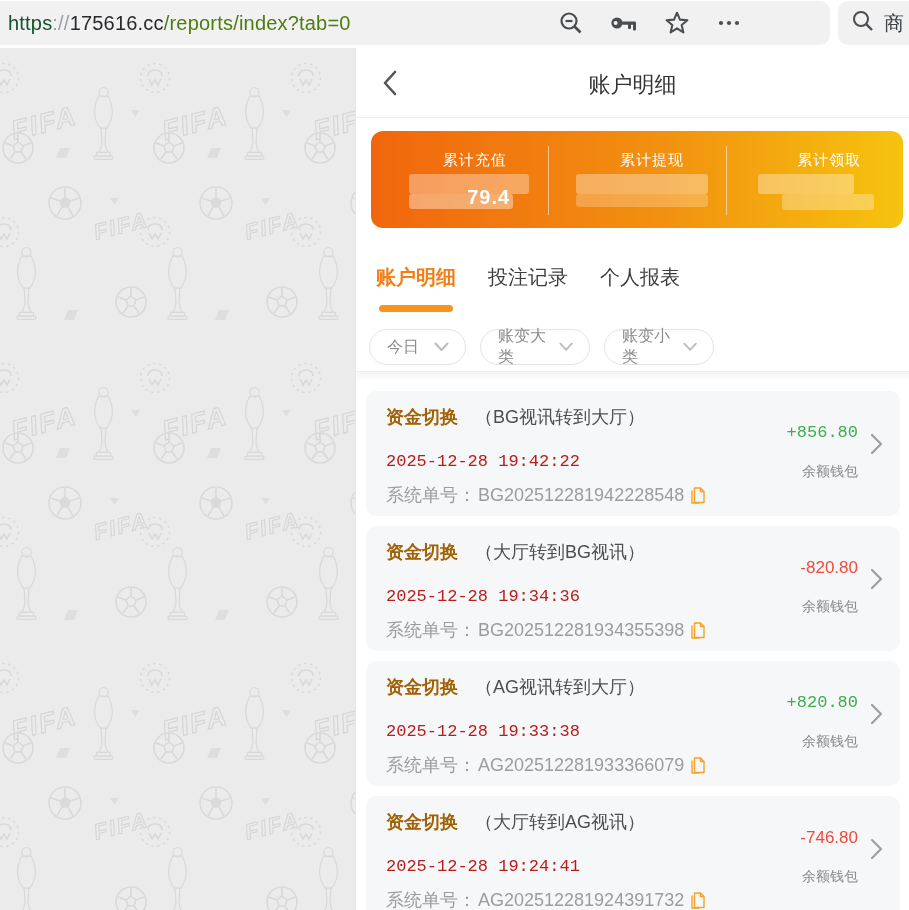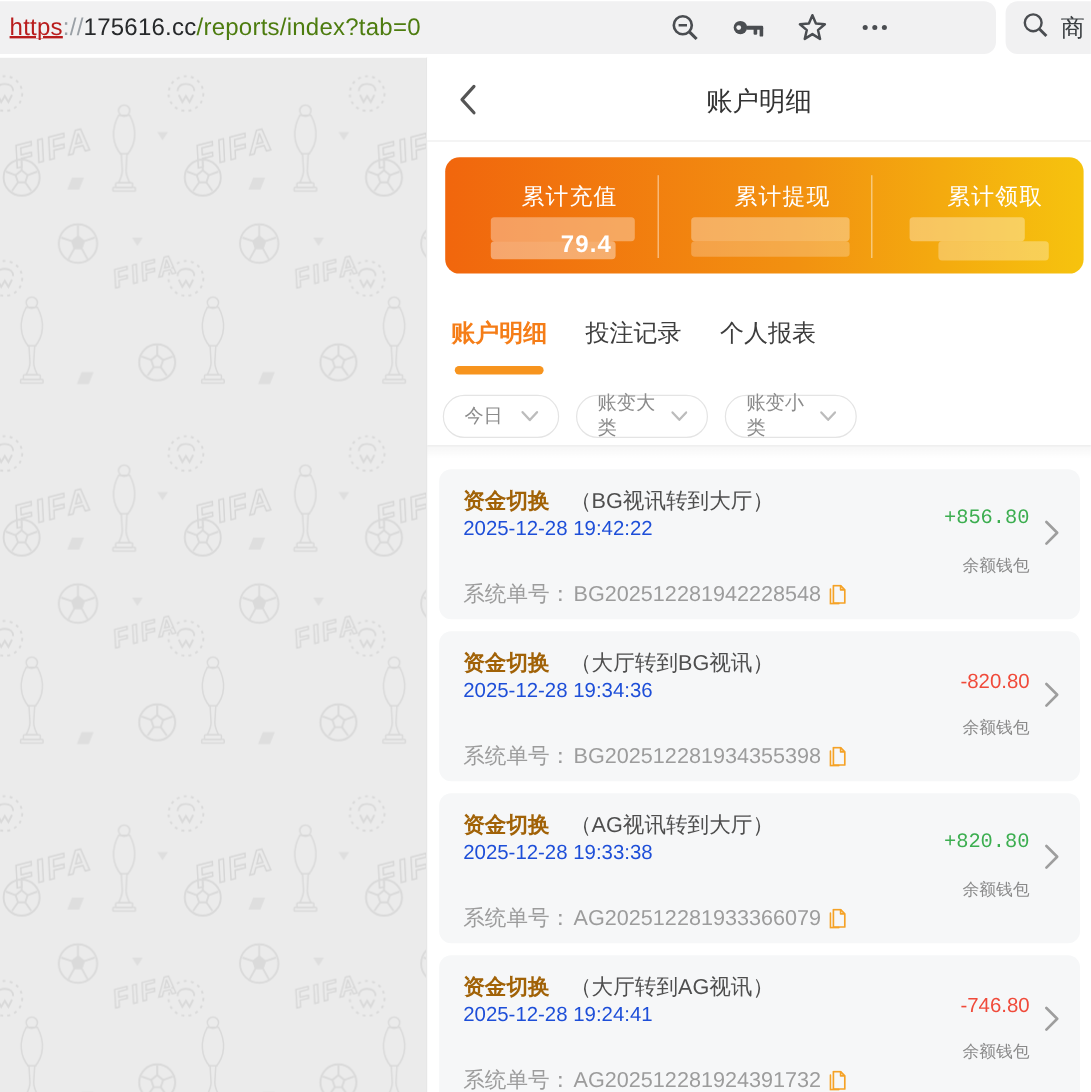--- a/index.html
+++ b/index.html
@@ -4,21 +4,21 @@
 <style>
   * { box-sizing: border-box; margin: 0; padding: 0; }
   html,body { width:909px; height:910px; overflow:hidden; background:#fff;
     font-family:"Liberation Sans","DejaVu Sans",sans-serif; }
 
   
   .addressbar { position:absolute; left:0; top:0; width:909px; height:48px; background:#fff; }
   .omnibox { position:absolute; left:0; top:1px; width:830px; height:44px; background:#f1f1f2;
     border-radius:0 10px 10px 0; display:flex; align-items:center; }
   .url { font-size:20px; padding-left:8px; white-space:nowrap; letter-spacing:0.2px; }
-  .url .proto { color:#b91c1c;text-decoration:underline; }
+  .url .proto { color:#14532d; }
   .url .sep  { color:#9aa0a6; }
   .url .domain { color:#27292b; }
   .url .path { color:#4d7c0f; }
   .bar-icons { position:absolute; right:88px; top:0; height:44px; display:flex; align-items:center; gap:26px; }
   .bar-icons svg { display:block; }
   .side-search { position:absolute; right:0; top:1px; width:71px; height:44px; background:#f1f1f2;
     border-radius:10px 0 0 10px; display:flex; align-items:center; padding-left:13px; gap:9px; }
   .side-search .txt { font-size:20px; color:#3c4043; }
 
   
@@ -33,21 +33,21 @@
   .page-title { position:absolute; left:0; right:0; top:22px; text-align:center;
     font-size:22px; color:#333; }
 
   
   .summary-card { margin:13px 6px 0 15px; height:97px; border-radius:12px;
     background:linear-gradient(90deg,#f1660d 0%,#f29110 55%,#f6c30e 100%);
     display:flex; position:relative; overflow:hidden; }
   .summary-col { flex:1; position:relative; text-align:center; padding-top:20px; color:#fff; }
   .summary-col + .summary-col::before { content:""; position:absolute; left:0; top:15px; bottom:13px;
     width:1px; background:rgba(255,255,255,.55); }
-  .summary-label { font-size:19px; letter-spacing:1px;padding-left:30px; }
+  .summary-label { font-size:15px; letter-spacing:1px;padding-left:30px; }
   .value-wrap { position:relative; height:48px; margin-top:3px; }
   .masked-value { position:absolute; top:13px; left:0; right:0; text-align:center;
     font-size:20px; font-weight:bold; color:#fff; padding-left:58px; letter-spacing:1px; }
   .blur-box { position:absolute; border-radius:3px; background:rgba(255,255,255,.34); }
   .c1 .b1 { left:38px; top:1px; width:120px; height:20px; }
   .c1 .b2 { left:38px; top:21px; width:104px; height:15px; background:rgba(255,255,255,.40); }
   .c2 .b1 { left:28px; top:1px; width:132px; height:20px; }
   .c2 .b2 { left:28px; top:21px; width:132px; height:13px; background:rgba(255,255,255,.24); }
   .c3 .b1 { left:32px; top:1px; width:96px; height:20px; }
   .c3 .b2 { left:56px; top:21px; width:92px; height:16px; background:rgba(255,255,255,.30); }
@@ -68,21 +68,21 @@
 
   .list-shade { height:10px; background:linear-gradient(180deg,rgba(0,0,0,.035),rgba(0,0,0,0)); }
 
   
   .records { padding:9px 9px 0 10px; }
   .record { position:relative; height:125px; background:#f6f7f8; border-radius:10px;
     margin-bottom:10px; cursor:pointer; }
   .rec-title { position:absolute; left:20px; top:14px; font-size:18px; white-space:nowrap; }
   .rec-type { font-weight:bold; color:#a16207; margin-right:17px; }
   .rec-desc { color:#4e4e4e;text-align:right; }
-  .rec-time { position:absolute; left:20px; top:40px; font-size:17px; color:#1d4ed8; }
+  .rec-time { position:absolute; left:20px; top:61px; font-size:17px; color:#b91c1c;font-family:Liberation Mono, monospace; }
   .rec-order { position:absolute; left:20px; top:92px; font-size:18px; color:#9c9c9c;
     display:flex; align-items:center; gap:7px; }
   .rec-amount { position:absolute; right:42px; top:32px; font-size:17px; font-weight:500; }
   .rec-amount.pos { color:#3cae50;font-family:Liberation Mono, monospace; }
   .rec-amount.neg { color:#f04a3a; }
   .rec-wallet { position:absolute; right:42px; top:72px; font-size:14px; color:#8a8a8a; }
   .rec-chevron { position:absolute; right:17px; top:42px; }
 </style>
 </head>
 <body>

